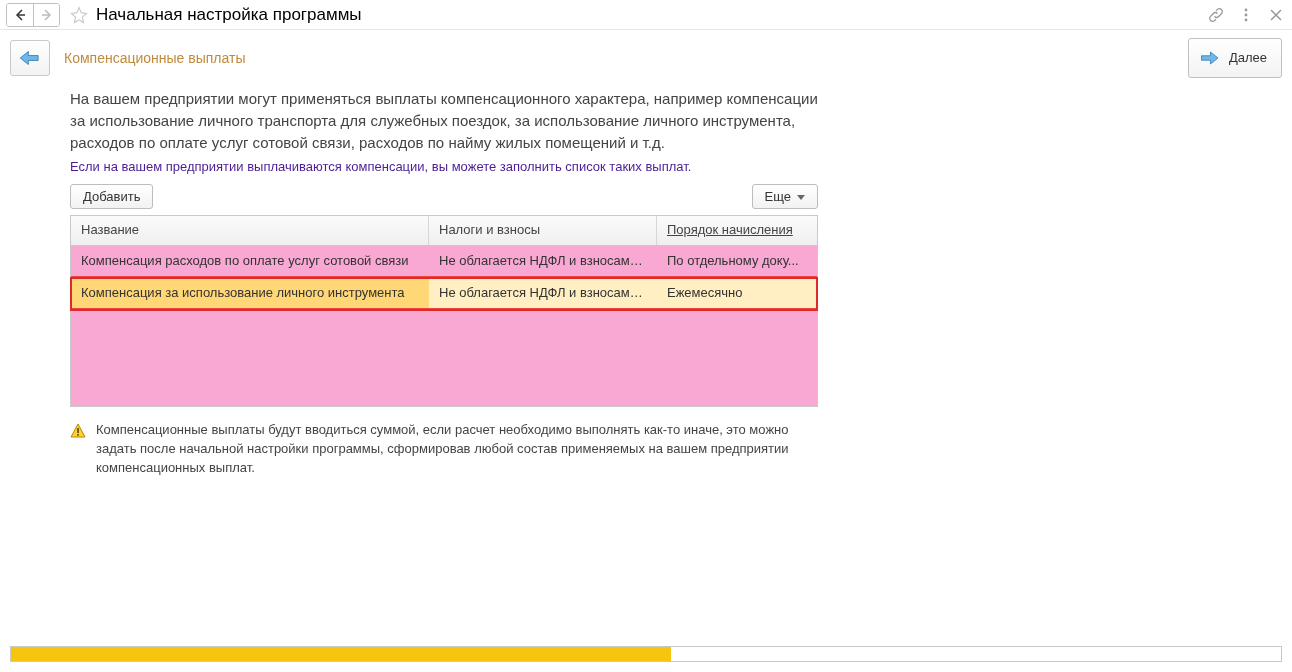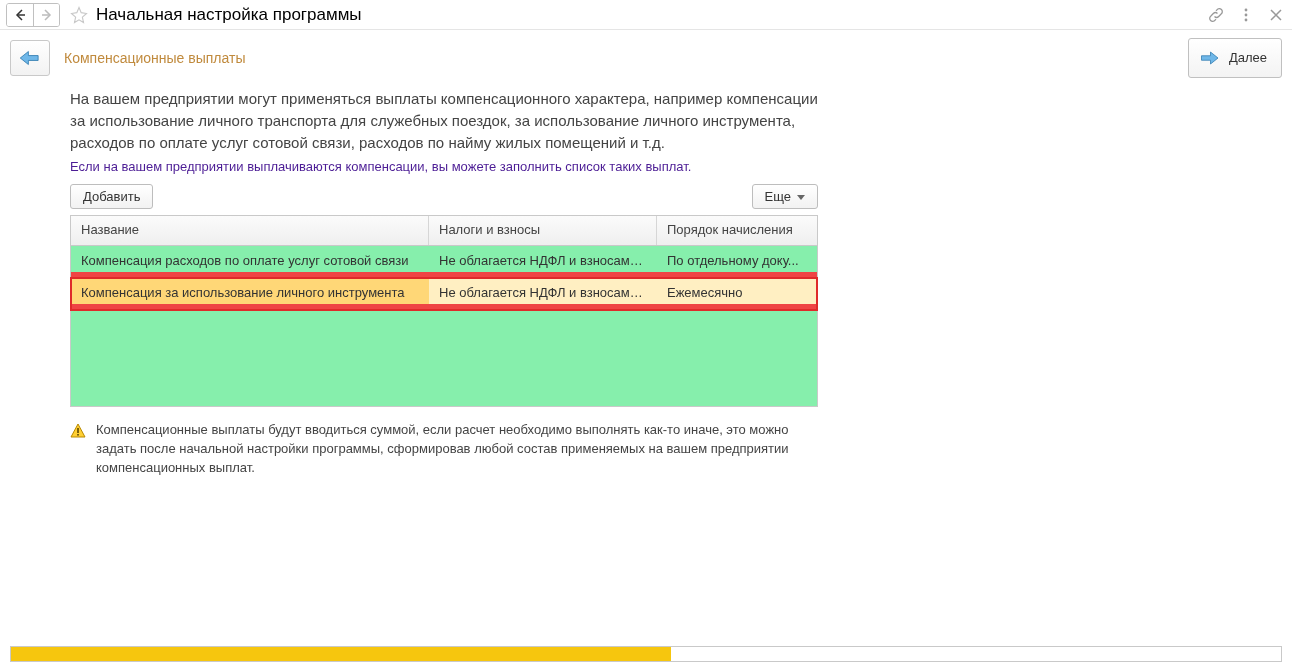--- a/index.html
+++ b/index.html
@@ -148,47 +148,47 @@
     border-left:4px solid transparent;
     border-right:4px solid transparent;
     border-top:5px solid #666;
     vertical-align: middle;
   }
 
   
   .grid {
     width:748px;
     border:1px solid #c9c9c9;
-    background:#86efac;
+    background:#f9a8d4;
   }
   .grid-header {
     display:flex;
     background: linear-gradient(#fbfbfb,#efefef);
     border-bottom:1px solid #c9c9c9;
     height:30px;
   }
   .gh {
     padding: 6px 10px;
     font-size:13px;
     color:#444;
     border-right:1px solid #d6d6d6;
     overflow:hidden;
     text-overflow:ellipsis;
     white-space:nowrap;
   }
-  .gh:last-child { border-right:none; }
+  .gh:last-child { border-right:none;text-decoration:underline; }
   .col1 { width: 358px; }
   .col2 { width: 228px; }
   .col3 { width: 160px; }
 
   .grid-body { height: 160px; }
   .grid-row {
     display:flex;
     height:32px;
-    border-bottom:6px solid #ef4444;
+    border-bottom:2px solid #ef4444;
   }
   .gc {
     padding:7px 10px;
     font-size:13px;
     color:#333;
     overflow:hidden;
     text-overflow:ellipsis;
     white-space:nowrap;
   }
   .grid-row.selected {

